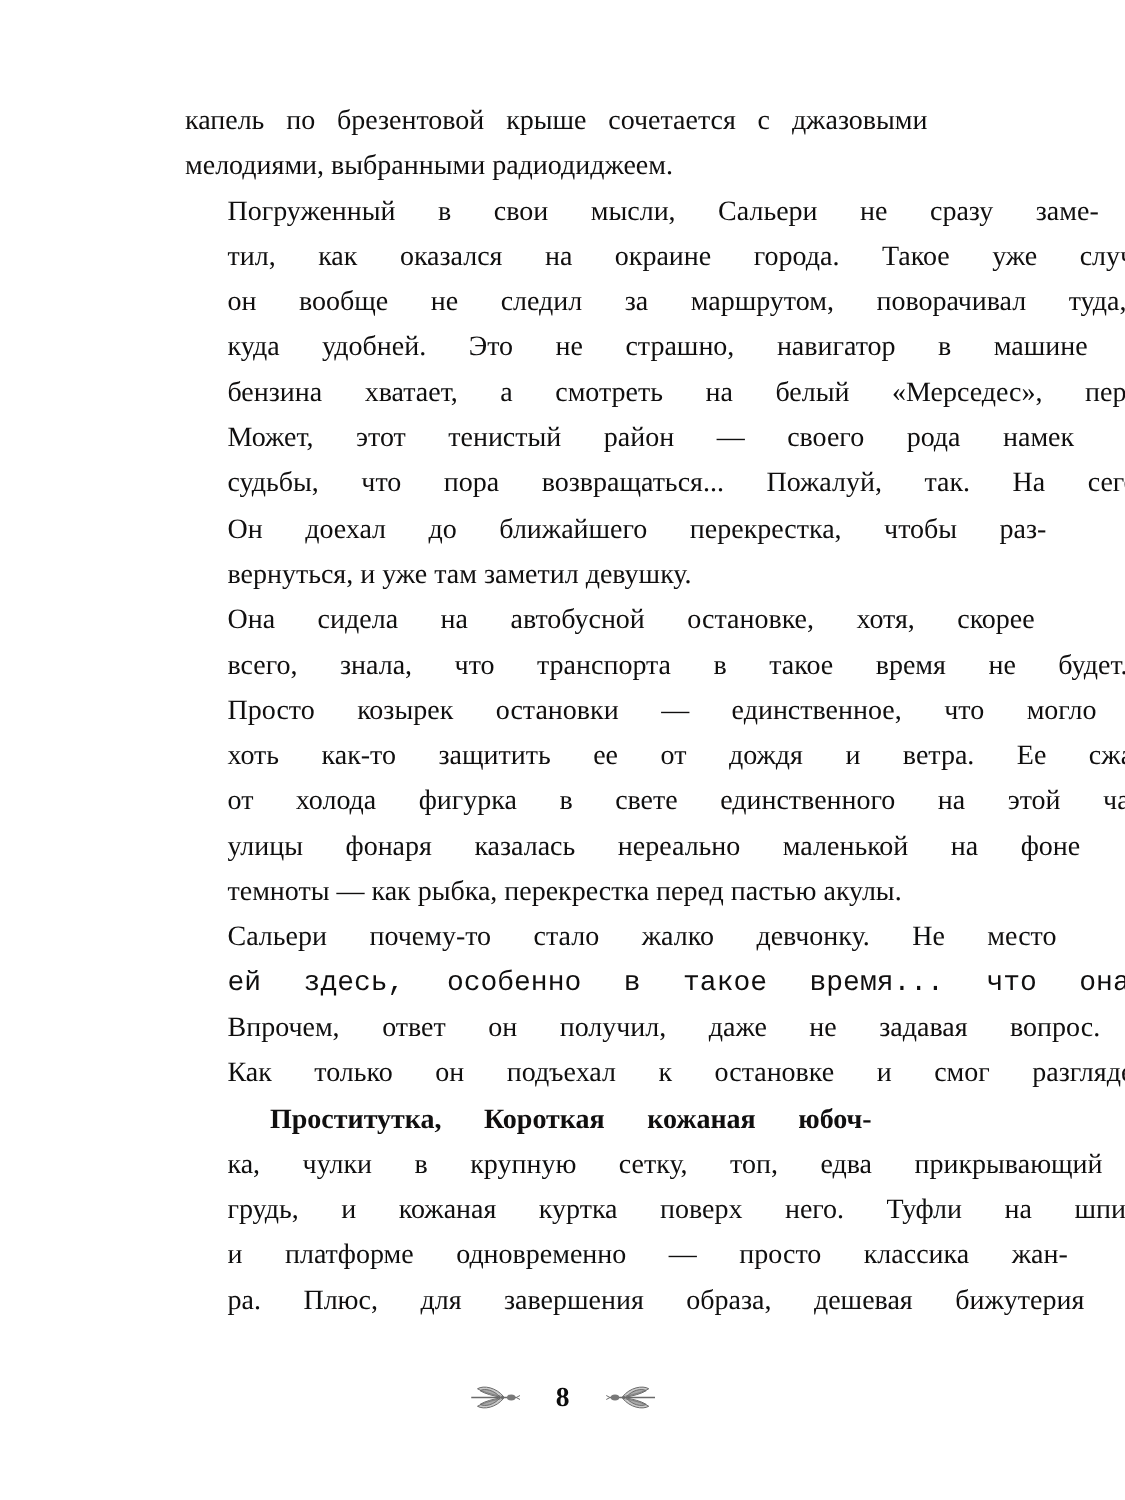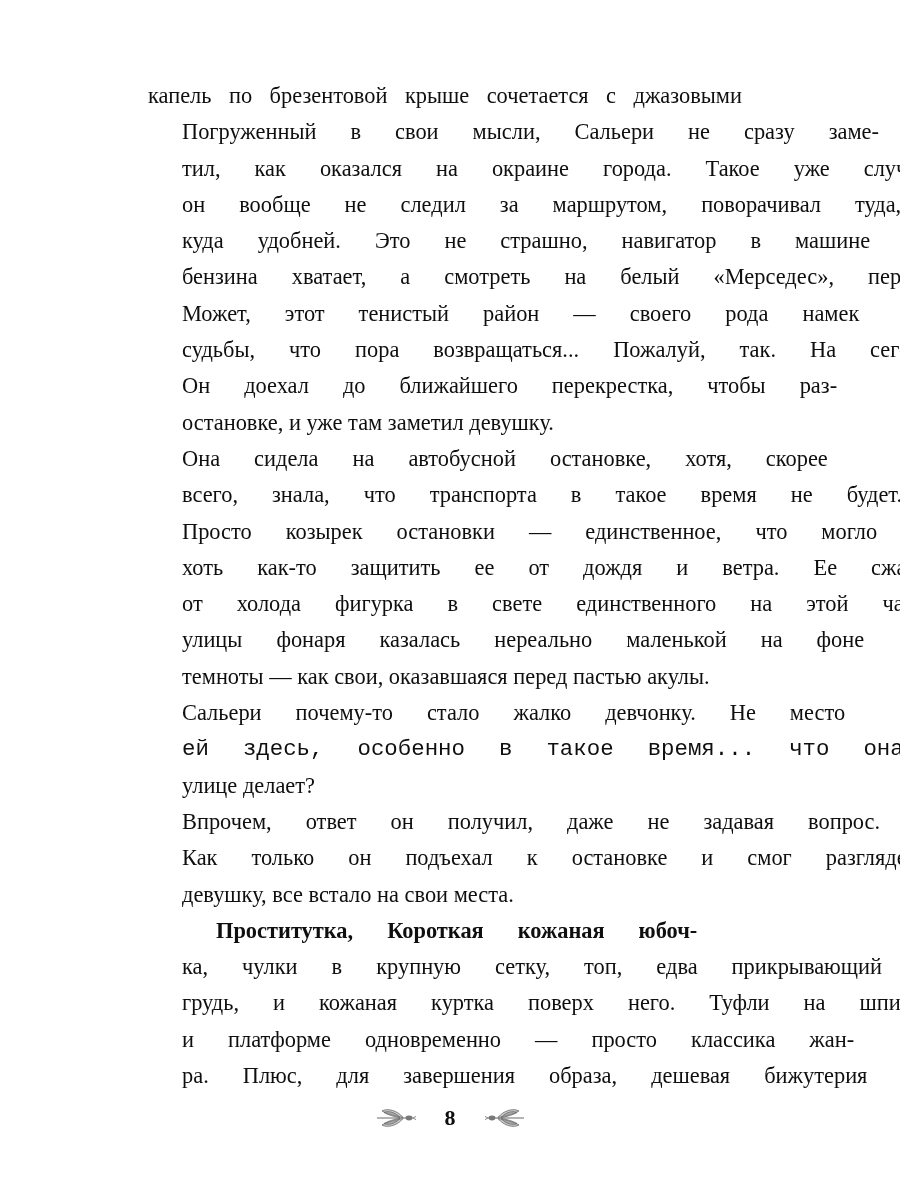--- a/index.html
+++ b/index.html
@@ -86,20 +86,21 @@
 </head>
 <body>
 
 <div class="page">
   <div class="text-block">
 
     <p class="para cont">
       <span class="line just" style="width: 100%;">
           <span style="display: flex; width: 100%; justify-content: space-between;"><span style="white-space: pre;">капель</span><span style="white-space: pre;">по</span><span style="white-space: pre;">брезентовой</span><span style="white-space: pre;">крыше</span><span style="white-space: pre;">сочетается</span><span style="white-space: pre;">с</span><span style="white-space: pre;">джазовыми</span></span>
         </span>
+      <span class="line">мелодиями, выбранными радиодиджеем.</span>
     </p>
 
     <p class="para indent">
       <span class="line just" style="width: 100%;">
           <span style="width:34px"></span>
           <span style="display: flex; width: 100%; justify-content: space-between; flex: 1 1 0%;"><span style="white-space: pre;">Погруженный</span><span style="white-space: pre;">в</span><span style="white-space: pre;">свои</span><span style="white-space: pre;">мысли,</span><span style="white-space: pre;">Сальери</span><span style="white-space: pre;">не</span><span style="white-space: pre;">сразу</span><span style="white-space: pre;">заме-</span></span>
         </span>
       <span class="line just" style="width: 100%;">
           <span style="display: flex; width: 100%; justify-content: space-between;"><span style="white-space: pre;">тил,</span><span style="white-space: pre;">как</span><span style="white-space: pre;">оказался</span><span style="white-space: pre;">на</span><span style="white-space: pre;">окраине</span><span style="white-space: pre;">города.</span><span style="white-space: pre;">Такое</span><span style="white-space: pre;">уже</span><span style="white-space: pre;">случалось:</span></span>
         </span>
@@ -122,21 +123,21 @@
       <span class="line just" style="width: 100%;">
           <span style="display: flex; width: 100%; justify-content: space-between;"><span style="white-space: pre;">судьбы,</span><span style="white-space: pre;">что</span><span style="white-space: pre;">пора</span><span style="white-space: pre;">возвращаться...</span><span style="white-space: pre;">Пожалуй,</span><span style="white-space: pre;">так.</span><span style="white-space: pre;">На</span><span style="white-space: pre;">сего-</span></span>
         </span>
     </p>
 
     <p class="para indent">
       <span class="line just" style="width: 100%;">
           <span style="width:34px"></span>
           <span style="display: flex; width: 100%; justify-content: space-between; flex: 1 1 0%;"><span style="white-space: pre;">Он</span><span style="white-space: pre;">доехал</span><span style="white-space: pre;">до</span><span style="white-space: pre;">ближайшего</span><span style="white-space: pre;">перекрестка,</span><span style="white-space: pre;">чтобы</span><span style="white-space: pre;">раз-</span></span>
         </span>
-      <span class="line">остановке, и уже там заметил девушку.</span>
+      <span class="line">вернуться, и уже там заметил девушку.</span>
     </p>
 
     <p class="para indent">
       <span class="line just" style="width: 100%;">
           <span style="width:34px"></span>
           <span style="display: flex; width: 100%; justify-content: space-between; flex: 1 1 0%;"><span style="white-space: pre;">Она</span><span style="white-space: pre;">сидела</span><span style="white-space: pre;">на</span><span style="white-space: pre;">автобусной</span><span style="white-space: pre;">остановке,</span><span style="white-space: pre;">хотя,</span><span style="white-space: pre;">скорее</span></span>
         </span>
       <span class="line just" style="width: 100%;">
           <span style="display: flex; width: 100%; justify-content: space-between;"><span style="white-space: pre;">всего,</span><span style="white-space: pre;">знала,</span><span style="white-space: pre;">что</span><span style="white-space: pre;">транспорта</span><span style="white-space: pre;">в</span><span style="white-space: pre;">такое</span><span style="white-space: pre;">время</span><span style="white-space: pre;">не</span><span style="white-space: pre;">будет.</span></span>
         </span>
@@ -145,43 +146,41 @@
         </span>
       <span class="line just" style="width: 100%;">
           <span style="display: flex; width: 100%; justify-content: space-between;"><span style="white-space: pre;">хоть</span><span style="white-space: pre;">как-то</span><span style="white-space: pre;">защитить</span><span style="white-space: pre;">ее</span><span style="white-space: pre;">от</span><span style="white-space: pre;">дождя</span><span style="white-space: pre;">и</span><span style="white-space: pre;">ветра.</span><span style="white-space: pre;">Ее</span><span style="white-space: pre;">сжавшаяся</span></span>
         </span>
       <span class="line just" style="width: 100%;">
           <span style="display: flex; width: 100%; justify-content: space-between;"><span style="white-space: pre;">от</span><span style="white-space: pre;">холода</span><span style="white-space: pre;">фигурка</span><span style="white-space: pre;">в</span><span style="white-space: pre;">свете</span><span style="white-space: pre;">единственного</span><span style="white-space: pre;">на</span><span style="white-space: pre;">этой</span><span style="white-space: pre;">части</span></span>
         </span>
       <span class="line just" style="width: 100%;">
           <span style="display: flex; width: 100%; justify-content: space-between;"><span style="white-space: pre;">улицы</span><span style="white-space: pre;">фонаря</span><span style="white-space: pre;">казалась</span><span style="white-space: pre;">нереально</span><span style="white-space: pre;">маленькой</span><span style="white-space: pre;">на</span><span style="white-space: pre;">фоне</span></span>
         </span>
-      <span class="line">темноты — как свои, оказавшаяся перед пастью акулы.</span>
+      <span class="line">темноты — как рыбка, перекрестка перед пастью акулы.</span>
     </p>
 
     <p class="para indent">
       <span class="line just" style="width: 100%;">
           <span style="width:34px"></span>
           <span style="display: flex; width: 100%; justify-content: space-between; flex: 1 1 0%;"><span style="white-space: pre;">Сальери</span><span style="white-space: pre;">почему-то</span><span style="white-space: pre;">стало</span><span style="white-space: pre;">жалко</span><span style="white-space: pre;">девчонку.</span><span style="white-space: pre;">Не</span><span style="white-space: pre;">место</span></span>
         </span>
       <span class="line just" style="width: 100%; font-family: Liberation Mono, monospace;">
           <span style="display: flex; width: 100%; justify-content: space-between;"><span style="white-space: pre;">ей</span><span style="white-space: pre;">здесь,</span><span style="white-space: pre;">особенно</span><span style="white-space: pre;">в</span><span style="white-space: pre;">такое</span><span style="white-space: pre;">время...</span><span style="white-space: pre;">что</span><span style="white-space: pre;">она</span><span style="white-space: pre;">вообще</span><span style="white-space: pre;">на</span></span>
         </span>
-      <span class="line">улице делает?</span>
     </p>
 
     <p class="para indent">
       <span class="line just" style="width: 100%;">
           <span style="width:34px"></span>
           <span style="display: flex; width: 100%; justify-content: space-between; flex: 1 1 0%;"><span style="white-space: pre;">Впрочем,</span><span style="white-space: pre;">ответ</span><span style="white-space: pre;">он</span><span style="white-space: pre;">получил,</span><span style="white-space: pre;">даже</span><span style="white-space: pre;">не</span><span style="white-space: pre;">задавая</span><span style="white-space: pre;">вопрос.</span></span>
         </span>
       <span class="line just" style="width: 100%;">
           <span style="display: flex; width: 100%; justify-content: space-between;"><span style="white-space: pre;">Как</span><span style="white-space: pre;">только</span><span style="white-space: pre;">он</span><span style="white-space: pre;">подъехал</span><span style="white-space: pre;">к</span><span style="white-space: pre;">остановке</span><span style="white-space: pre;">и</span><span style="white-space: pre;">смог</span><span style="white-space: pre;">разглядеть</span></span>
         </span>
-      <span class="line">девушку, все встало на свои места.</span>
     </p>
 
     <p class="para indent">
       <span class="line just" style="width: 100%;">
           <span style="width:34px"></span>
           <span style="display: flex; width: 100%; justify-content: flex-start; flex: 1 1 0%; font-weight: bold;"><span style="white-space: pre;">Проститутка,</span><span style="white-space: pre;">Короткая</span><span style="white-space: pre;">кожаная</span><span style="white-space: pre;">юбоч-</span></span>
         </span>
       <span class="line just" style="width: 100%;">
           <span style="display: flex; width: 100%; justify-content: space-between;"><span style="white-space: pre;">ка,</span><span style="white-space: pre;">чулки</span><span style="white-space: pre;">в</span><span style="white-space: pre;">крупную</span><span style="white-space: pre;">сетку,</span><span style="white-space: pre;">топ,</span><span style="white-space: pre;">едва</span><span style="white-space: pre;">прикрывающий</span></span>
         </span>

